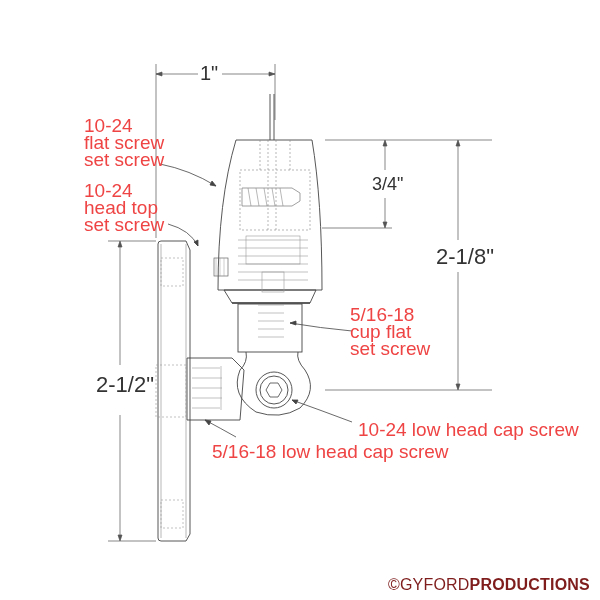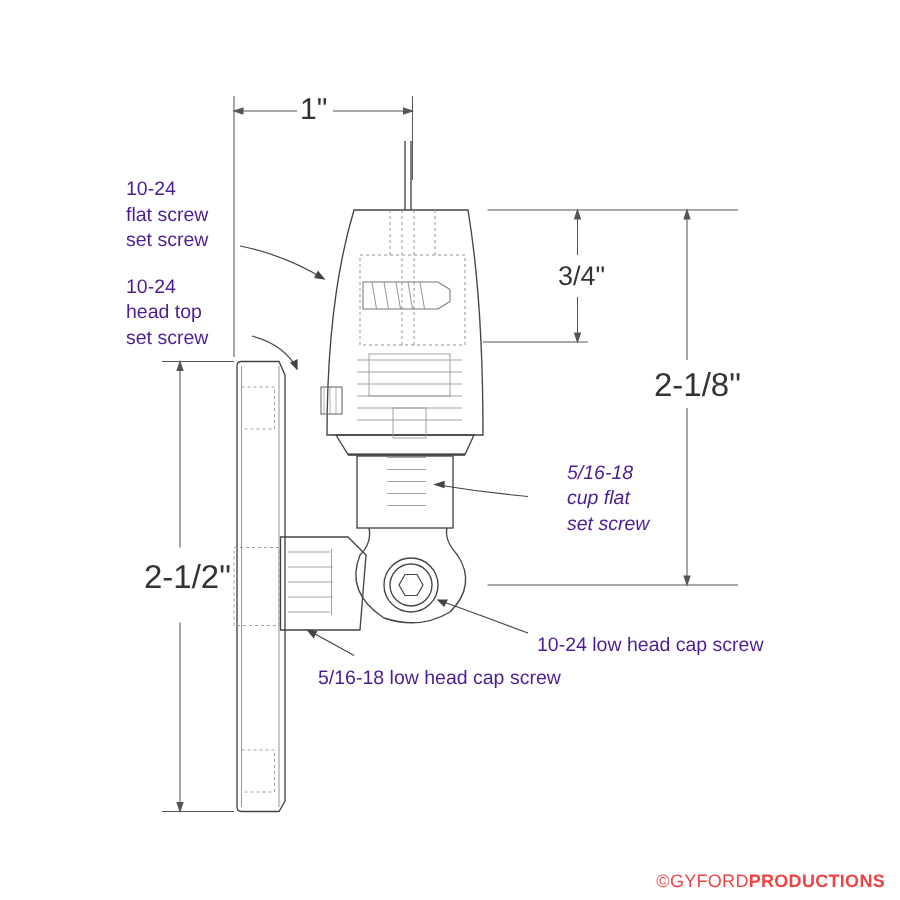--- a/index.html
+++ b/index.html
@@ -1,20 +1,20 @@
 <!DOCTYPE html>
 <html><head>
 <meta charset="utf-8">
 <style>
   html,body{margin:0;padding:0;background:#fff;}
   body{width:600px;height:600px;position:relative;overflow:hidden;font-family:"Liberation Sans","DejaVu Sans",sans-serif;color:#2a2a2a;}
   svg{position:absolute;left:0;top:0;}
-  .lbl{position:absolute;font-size:13px;line-height:17px;color:#4c1d95;white-space:nowrap;}
+  .lbl{position:absolute;font-size:19px;line-height:17px;color:#ef4444;white-space:nowrap;}
   .dim{position:absolute;color:#333;white-space:nowrap;}
-  .wm{position:absolute;right:10px;bottom:6px;font-size:12px;color:#ef4444;letter-spacing:0.2px;}
+  .wm{position:absolute;right:10px;bottom:6px;font-size:16px;color:#7f1d1d;letter-spacing:0.2px;}
   .wm b{font-weight:bold;}
 </style>
 </head>
 <body>
 
 <svg width="600" height="600" viewBox="0 0 600 600" fill="none" stroke="#444" stroke-width="0.9">
 
   <g stroke="#555" stroke-width="0.7">
     <line x1="156" y1="64" x2="156" y2="238"></line>
     <line x1="275" y1="64" x2="275" y2="120"></line>
@@ -130,21 +130,21 @@
 <div class="lbl" style="left:84px;top:117px;">
   <div>10-24</div>
   <div>flat screw</div>
   <div>set screw</div>
 </div>
 <div class="lbl" style="left:84px;top:182px;">
   <div>10-24</div>
   <div>head top</div>
   <div>set screw</div>
 </div>
-<div class="lbl" style="left:378px;top:306px;font-style:italic;">
+<div class="lbl" style="left:350px;top:306px;">
   <div>5/16-18</div>
   <div>cup flat</div>
   <div>set screw</div>
 </div>
 <div class="lbl" style="left:358px;top:421px;">10-24 low head cap screw</div>
 <div class="lbl" style="left:212px;top:443px;">5/16-18 low head cap screw</div>
 
 <div class="wm">
   <span>©GYFORD</span><b>PRODUCTIONS</b>
 </div>

